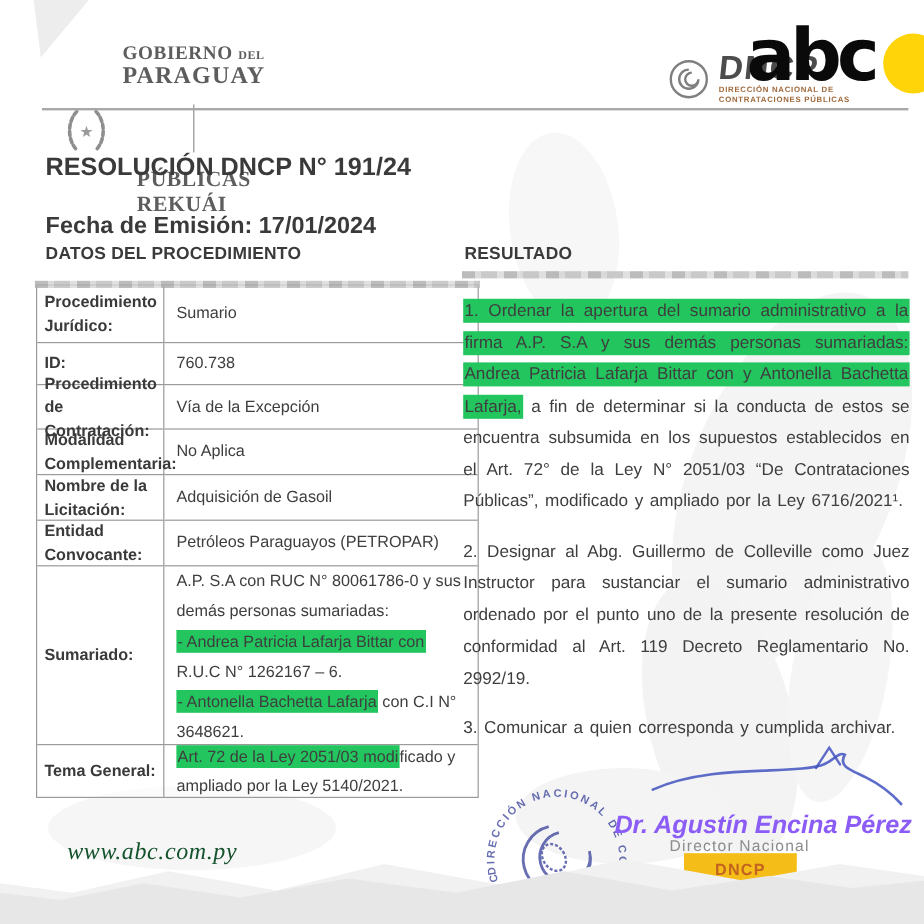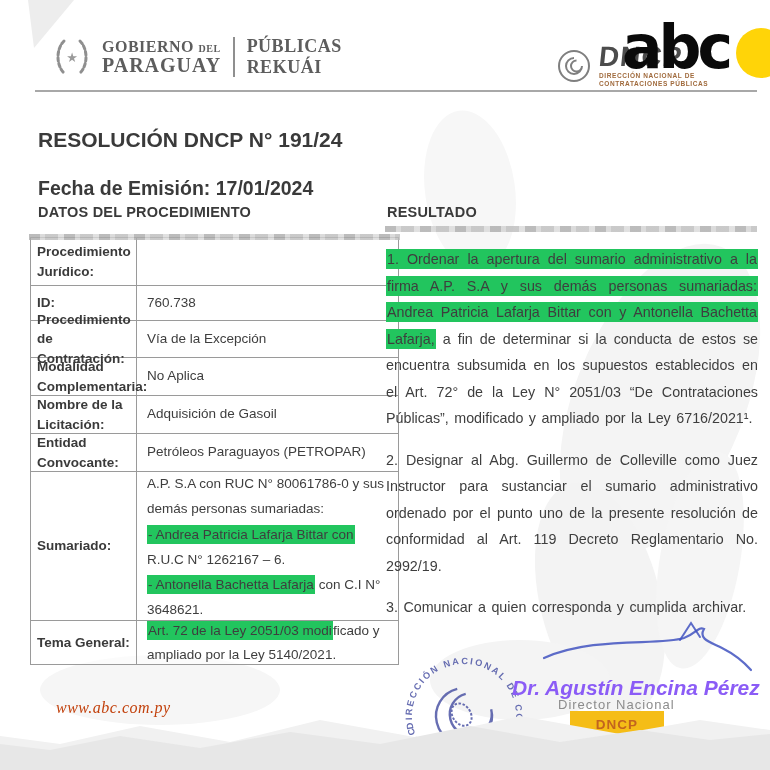--- a/index.html
+++ b/index.html
@@ -1,21 +1,21 @@
 <!DOCTYPE html>
 <html><head>
 <meta charset="utf-8">
 <style>
   html,body{margin:0;padding:0;background:#fff;}
   .screen{position:relative;width:770px;height:770px;background:#ffffff;overflow:hidden;
           font-family:"Liberation Sans",sans-serif;color:#3e3e3e;}
   .abs{position:absolute;}
   
   .gov-logo{left:52px;top:36px;display:flex;align-items:center;gap:10px;z-index:1;}
-  .gov-text{display:flex;align-items:center;gap:12px;font-family:"Liberation Serif",serif;color:#5d5d5d;}
+  .gov-text{display:flex;align-items:center;gap:12px;font-family:"Liberation Serif",serif;color:#5d5d5d;flex-direction:column;}
   .gov-es .l1{font-weight:bold;font-size:16px;letter-spacing:.5px;}
   .gov-es .l1 .sm{font-size:10px;letter-spacing:.5px;}
   .gov-es .l2{font-weight:bold;font-size:20px;letter-spacing:1px;margin-top:-2px;}
   .gov-div{width:1.5px;height:40px;background:#8f8f8f;}
   .gov-gn div{font-weight:bold;font-size:18px;letter-spacing:.5px;line-height:21px;}
   .dncp-logo{left:556px;top:44px;display:flex;align-items:center;gap:7px;z-index:1;}
   .dncp-name{font-size:28px;font-weight:800;color:#4c4c4c;transform:skewX(-6deg);letter-spacing:1px;line-height:26px;}
   .dncp-sub{font-size:6.5px;color:#a06a3c;letter-spacing:.6px;line-height:8px;margin-top:2px;font-weight:bold;}
   .abc-logo{left:622px;top:12px;font-size:60px;font-weight:800;letter-spacing:-4px;color:#0a0a0a;z-index:6;
             font-family:"DejaVu Sans",sans-serif;}
@@ -43,22 +43,22 @@
   
   .sig-svg{left:538px;top:612px;z-index:3;}
   .sig-name{left:512px;top:676px;font-family:Liberation Sans, sans-serif;font-style:italic;font-weight:bold;
             font-size:21px;color:#8b5cf6;z-index:3;}
   .sig-role{left:558px;top:697px;font-size:13px;color:#8c8c8c;letter-spacing:1px;z-index:3;}
   .sig-org{left:570px;top:711px;width:94px;height:27px;background:#F5BD17;color:#c2641f;font-weight:bold;
            font-size:13.5px;letter-spacing:1px;display:flex;align-items:center;justify-content:center;z-index:3;}
   .stamp{left:396px;top:648px;z-index:2;opacity:.85;}
   
   .torn{left:0;bottom:0;z-index:4;}
-  .site-url{left:56px;top:699px;font-family:"Liberation Serif",serif;font-style:italic;font-size:16px;
-            color:#c2410c;letter-spacing:.5px;z-index:5;}
+  .site-url{left:56px;top:699px;font-family:"Liberation Serif",serif;font-style:italic;font-size:20px;
+            color:#14532d;letter-spacing:.5px;z-index:5;}
   .wm{left:0;top:0;z-index:0;}
 </style>
 </head>
 <body>
 
 <div class="screen">
 
   <svg class="abs wm" width="770" height="770">
     <polygon points="28,0 74,0 34,48" fill="#ededed"></polygon>
     <ellipse cx="660" cy="400" rx="85" ry="165" fill="#f4f4f4" transform="rotate(22 660 400)"></ellipse>
@@ -112,20 +112,21 @@
   <div class="abs doc-date">Fecha de Emisión: 17/01/2024</div>
   <div class="abs sec-title" style="left:38px;top:204px;">DATOS DEL PROCEDIMIENTO</div>
   <div class="abs sec-title" style="left:387px;top:204px;">RESULTADO</div>
   <div class="abs scanbar" style="left:385px;top:226px;width:372px;"></div>
 
   <div class="abs table">
     <div class="scanbar" style="position:absolute;left:-2px;top:-4px;right:-2px;"></div>
 
     <div class="t-row r1">
       <div class="t-label">Procedimiento Jurídico:</div>
+      <div class="t-value">Sumario</div>
     </div>
     <div class="t-row r2">
       <div class="t-label">ID:</div>
       <div class="t-value">760.738</div>
     </div>
     <div class="t-row r3">
       <div class="t-label">Procedimiento de Contratación:</div>
       <div class="t-value">Vía de la Excepción</div>
     </div>
     <div class="t-row r4">

